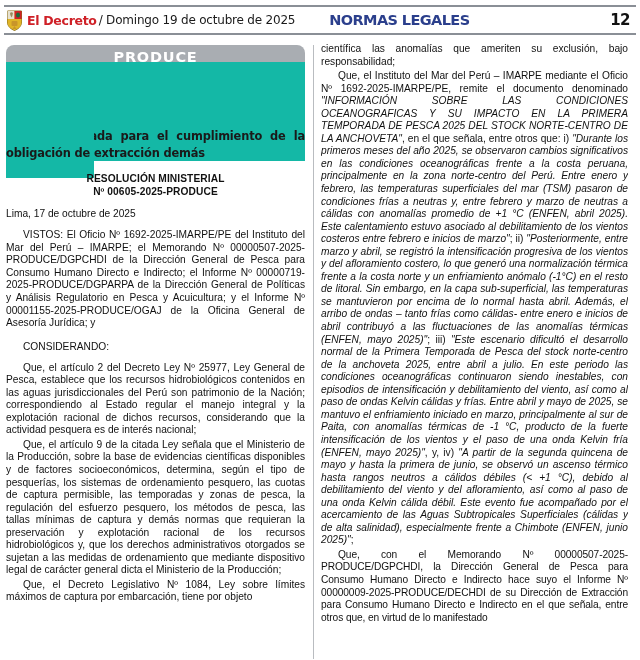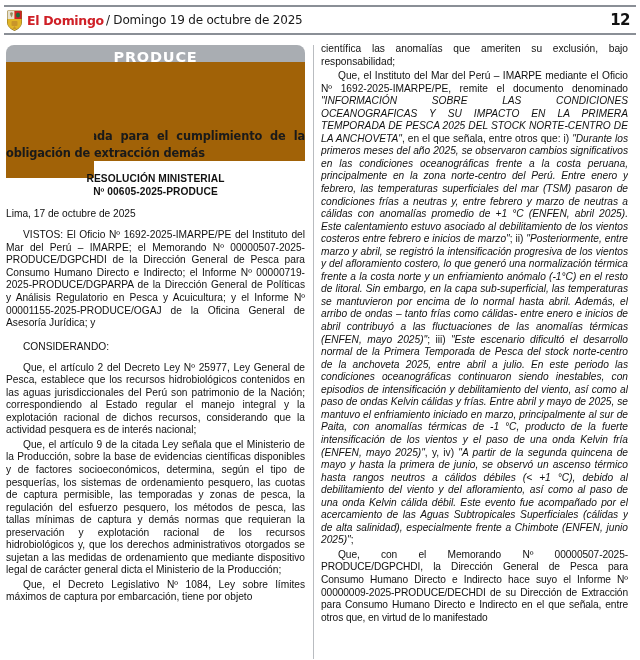--- a/index.html
+++ b/index.html
@@ -121,21 +121,21 @@
     font-family: "DejaVu Sans", sans-serif;
     font-weight: bold;
     font-size: 11.4px;
     line-height: 16.4px;
     text-align: justify;
     color: #1a1a1a;
     margin-bottom: 12px;
     letter-spacing: -0.15px;
   }
   .headline span.hl {
-    background: #a16207;
+    background: #14b8a6;
     box-decoration-break: clone;
     -webkit-box-decoration-break: clone;
     padding: 18px 0;
   }
 
   
   .res-title {
     text-align: center;
     font-family: "Liberation Sans", sans-serif;
     font-weight: bold;
@@ -181,22 +181,23 @@
         <path d="M1.5 1 H15.5 V12 C15.5 17 11 19.5 8.5 20.5 C6 19.5 1.5 17 1.5 12 Z" fill="#e8c53a" stroke="#8a6a14" stroke-width="1"></path>
         <path d="M1.5 1 H8.5 V9 H1.5 Z" fill="#e7e2d0"></path>
         <path d="M8.5 1 H15.5 V9 H8.5 Z" fill="#cf2027"></path>
         <path d="M1.5 9 H15.5 V12 C15.5 16.5 11.5 18.8 8.5 19.8 C5.5 18.8 1.5 16.5 1.5 12 Z" fill="#e0b528"></path>
         <path d="M4 3 q1.5 -1.6 3 0 q-0.5 3 -1.5 4.5 q-1.5 -2 -1.5 -4.5 Z" fill="#9a8b5e"></path>
         <ellipse cx="12" cy="5" rx="2" ry="2.6" fill="#1d6b3a"></ellipse>
         <rect x="5.5" y="11" width="6" height="5" rx="1" fill="#c8952a"></rect>
         <path d="M8.5 16 l-2 3 h4 Z" fill="#c8952a"></path>
       </svg>
     </span>
-    <span class="brand">El Domingo</span>
+    <span class="brand">El Decreto</span>
     <span class="brand-date">/ Domingo 19 de octubre de 2025</span>
+    <span class="normas">NORMAS LEGALES</span>
     <span class="pagenum">12</span>
   </div>
   <div class="rule-bottom"></div>
 </div>
 
 <div id="columns">
 
   <div class="col col-left">
 
     <div class="section-banner">PRODUCE</div>

